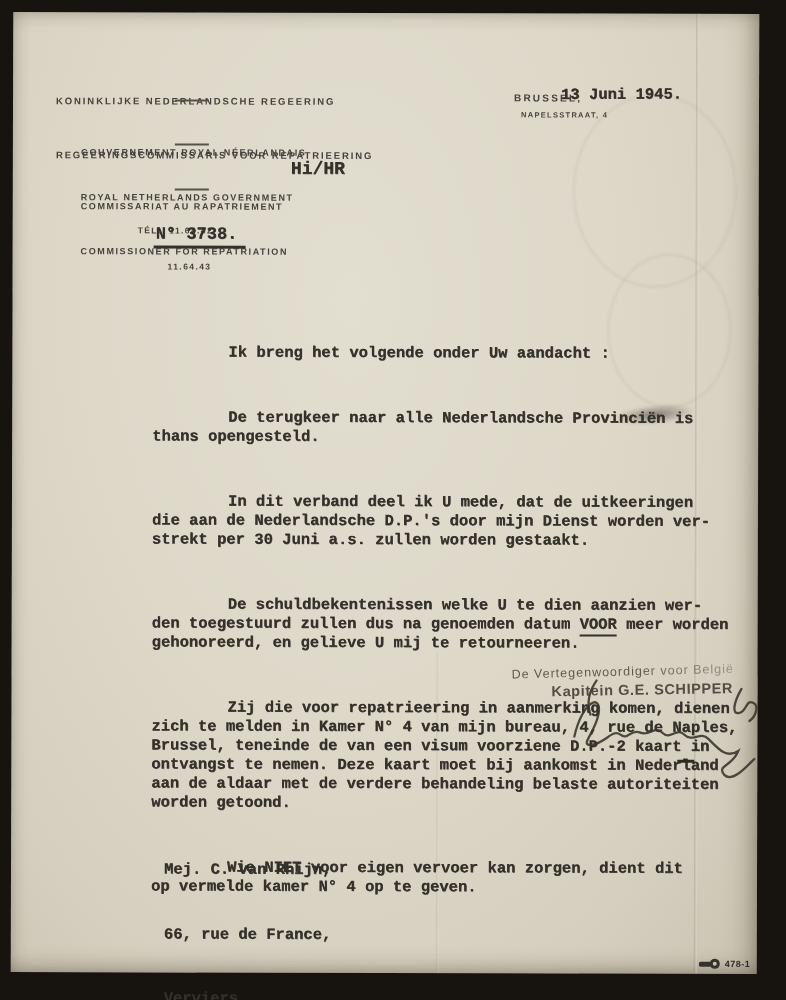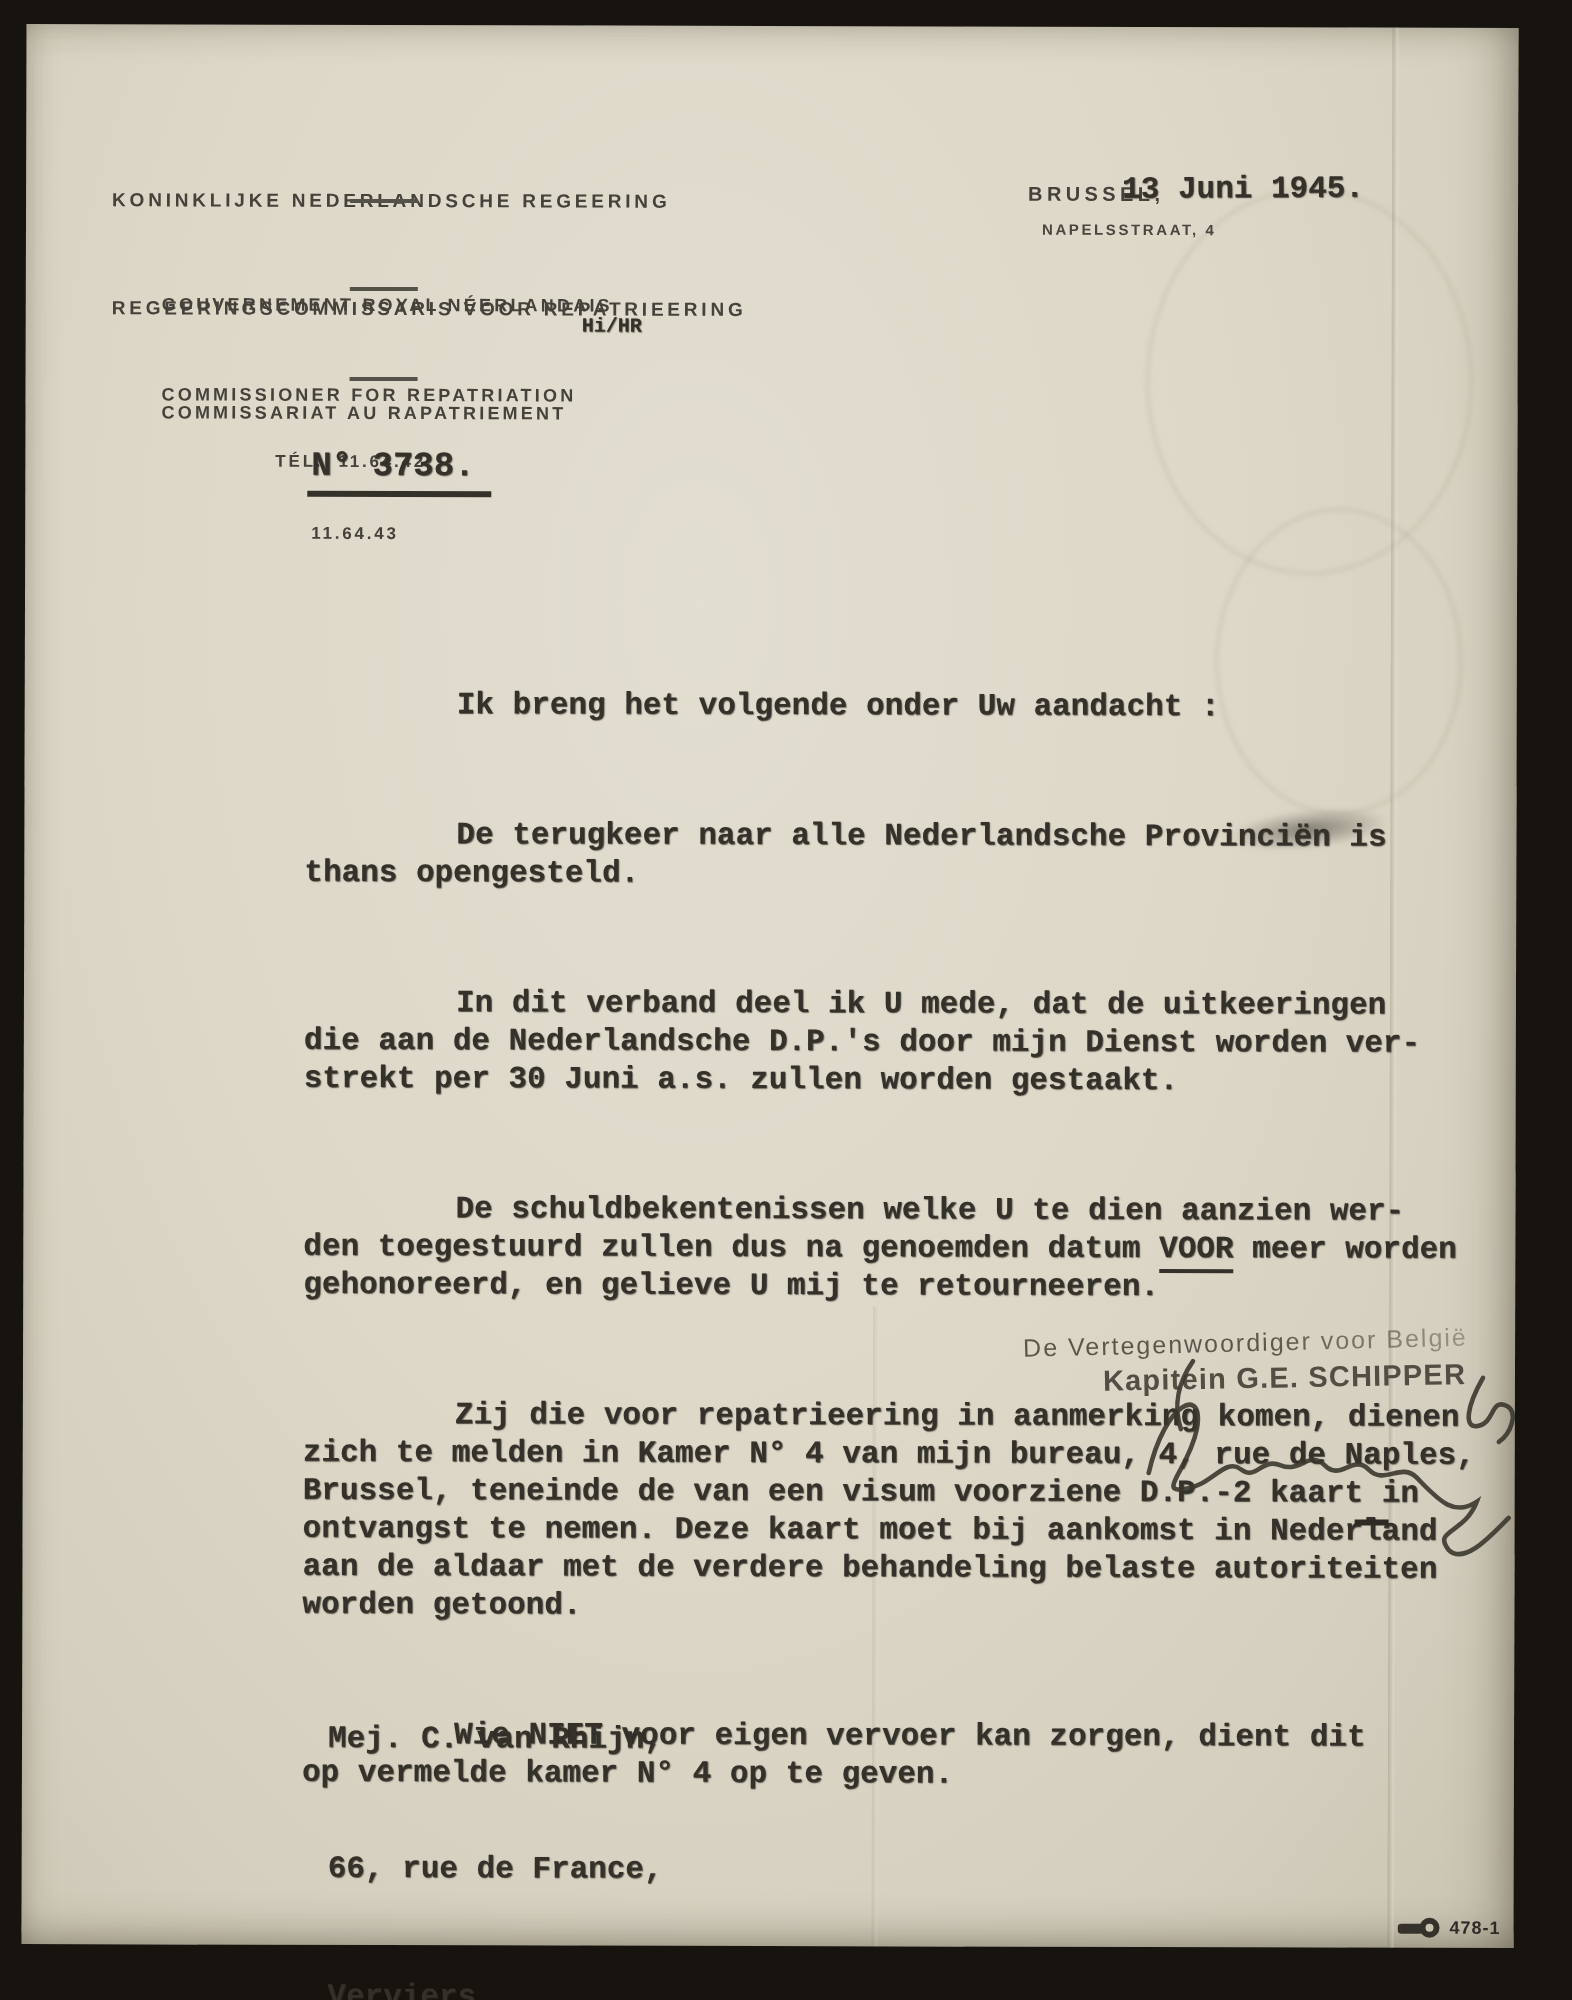--- a/index.html
+++ b/index.html
@@ -31,21 +31,21 @@
   .lh-tel{font-size:8.5px;letter-spacing:1.4px;line-height:12px;}
   
   .tw{
     font-family:"Liberation Mono",monospace;
     font-weight:700;color:#34312b;
     text-shadow:.4px .4px .6px rgba(42,38,30,.75);
     white-space:pre;
   }
   .refnum{font-size:17px;border-bottom:3px solid #34312b;padding:0 8px 2px 2px;}
   .dateline-typed{font-size:15.5px;transform:rotate(-.4deg);}
-  .initials{font-size:10px;}
+  .initials{font-size:18px;}
   .body-text{width:612px;font-size:15.5px;line-height:19px;}
   .body-text p{margin:0 0 8px 0;text-indent:76px;}
   .niet{border-bottom:2px solid currentColor;padding-bottom:1px;}
   .recipient{font-size:15.5px;line-height:21.5px;}
   
   .city{font-size:10px;letter-spacing:2.2px;font-weight:bold;color:#45423c;white-space:pre;}
   .street{font-size:7.5px;letter-spacing:1.3px;font-weight:bold;color:#4a463f;white-space:pre;padding-left:12px;}
   
   .stamp{font-family:"Liberation Sans",sans-serif;color:rgba(84,79,68,.88);white-space:pre;}
   .stamp-l1{font-size:12.5px;letter-spacing:1px;transform:rotate(-1.6deg);
@@ -80,27 +80,28 @@
   </div>
   <div class="abs lh-rule" style="left:162px;top:87px;"></div>
 
   <div class="abs lh lh-sub" style="left:68px;top:95px;">
     <div>GOUVERNEMENT ROYAL NÉERLANDAIS</div>
     <div>COMMISSARIAT AU RAPATRIEMENT</div>
   </div>
   <div class="abs lh-rule" style="left:162px;top:131px;"></div>
 
   <div class="abs lh lh-sub" style="left:68px;top:140px;">
+    <div>ROYAL NETHERLANDS GOVERNMENT</div>
     <div>COMMISSIONER FOR REPATRIATION</div>
   </div>
   <div class="abs lh-rule" style="left:162px;top:176px;"></div>
 
   <div class="abs lh lh-tel" style="left:125px;top:188px;">
     <div>TÉL.  11.64.42</div>
-    <div style="margin-left:18px;">11.64.43</div>
+    <div style="margin-left:30px;">11.64.43</div>
   </div>
 
   <div class="abs tw refnum" style="left:141px;top:212px;text-align:right;">N° 3738.</div>
 
   <div class="abs city" style="left:480px;top:79px;margin-left:21px;">BRUSSEL,</div>
   <div class="abs street" style="left:496px;top:97px;">NAPELSSTRAAT, 4</div>
   <div class="abs tw dateline-typed" style="left:548px;top:72px;">13 Juni 1945.</div>
 
   <div class="abs tw initials" style="left:278px;top:146px;">Hi/HR</div>
 

